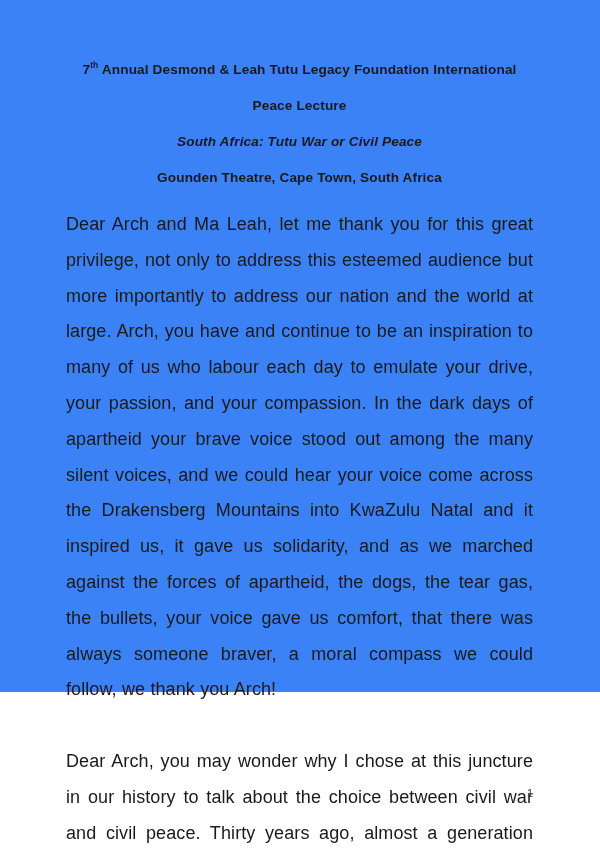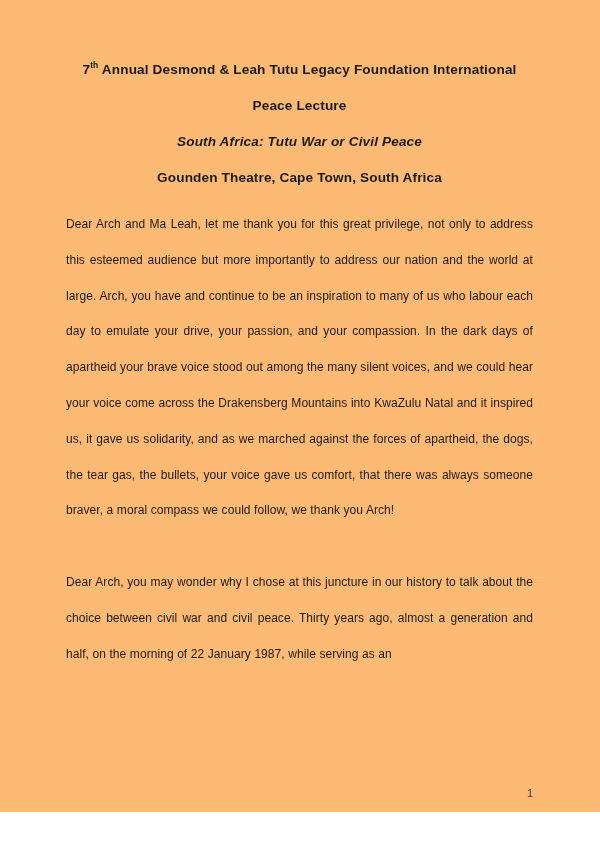--- a/index.html
+++ b/index.html
@@ -16,22 +16,22 @@
     font-family: "Liberation Sans", "DejaVu Sans", sans-serif;
     color: #1a1a1a;
     -webkit-font-smoothing: antialiased;
   }
 
   #page {
     position: absolute;
     left: 0;
     top: 0;
     width: 600px;
-    height: 812px;
-    background: #fdba74;
+    height: 692px;
+    background: #3b82f6;
   }
 
   #text-column {
     position: absolute;
     left: 66px;
     top: 0;
     width: 467px;
   }
 
   
@@ -55,21 +55,21 @@
     vertical-align: super;
     line-height: 0;
   }
 
   
   .body-block {
     padding-top: 11px;
   }
   .doc-paragraph {
     margin: 0;
-    font-size: 12px;
+    font-size: 18px;
     line-height: 35.8px;
     text-align: justify;
     text-justify: inter-word;
     letter-spacing: 0.005em;
     word-spacing: 0.01em;
   }
   .doc-paragraph + .doc-paragraph {
     margin-top: 35.8px;
   }
 

